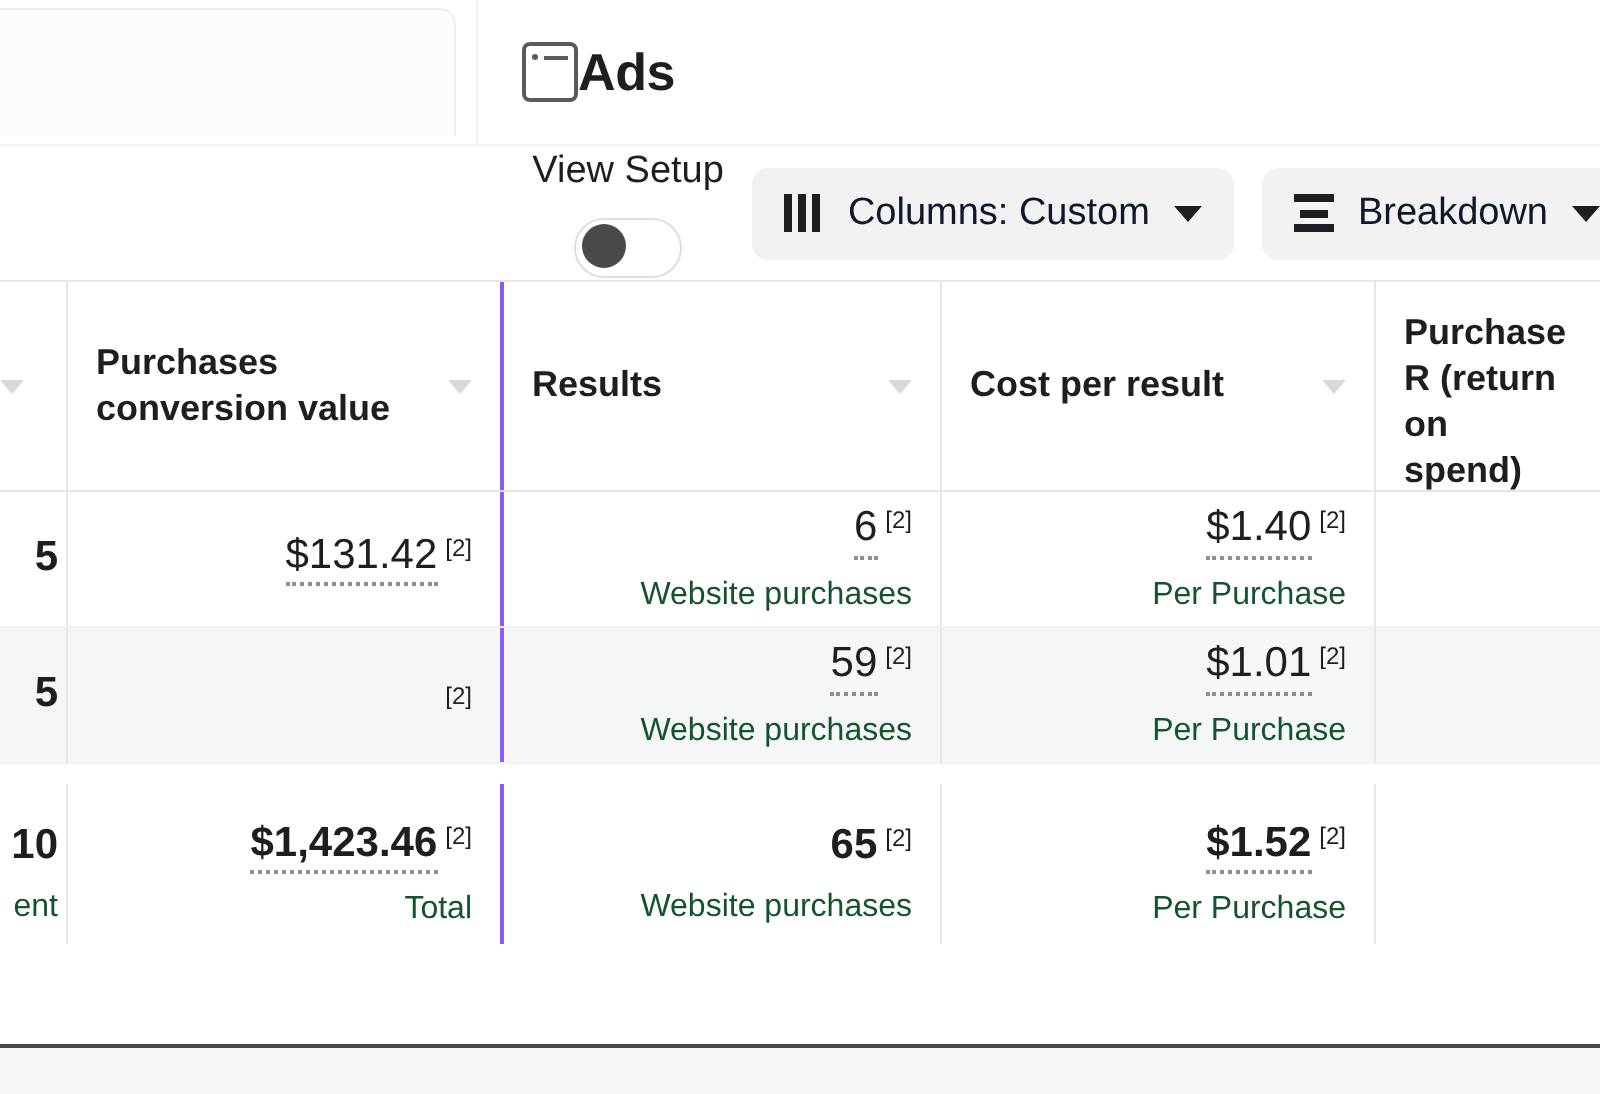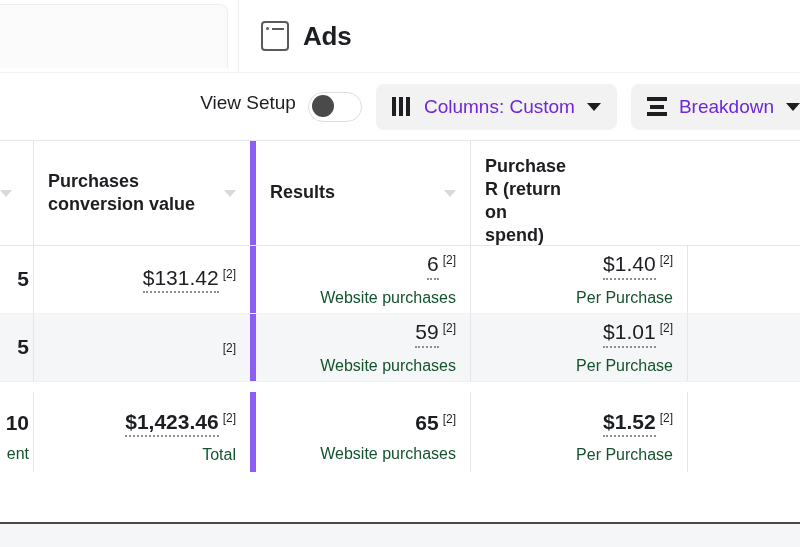--- a/index.html
+++ b/index.html
@@ -36,21 +36,20 @@
     position: absolute;
     left: 238px;
     top: 0px;
     width: 562px;
     height: 72px;
     background: #ffffff;
     border-left: 1px solid #f0f0f0;
     display: flex;
     align-items: center;
     padding-left: 22px;
-    gap: 14px;
   }
   .ads-icon {
     width: 28px; height: 30px;
     border: 2px solid #5a5a5a;
     border-radius: 4px;
     position: relative;
     flex: none;
   }
   .ads-icon::before {
     content: "";
@@ -84,21 +83,23 @@
     border-top: 1px solid #f2f2f2;
     display: flex;
     align-items: center;
     justify-content: flex-end;
     padding-right: 0px;
     gap: 14px;
     overflow: hidden;
   }
   .viewsetup-group {
     display: flex;
+    align-items: center;
     gap: 12px;
+    flex-direction: column;
   }
   .viewsetup-label {
     font-size: 19px;
     color: #1c1e21;
   }
   .toggle {
     width: 54px; height: 30px;
     border-radius: 15px;
     background: #ffffff;
     border: 1.5px solid #dcdee2;
@@ -117,21 +118,21 @@
     background: #f2f2f2;
     border-radius: 8px;
     display: flex;
     align-items: center;
     gap: 12px;
     padding: 0 16px;
     flex: none;
   }
   .pill-text {
     font-size: 19px;
-    color: #6d28d9;
+    color: #0f172a;
     white-space: nowrap;
     text-align: right;
   }
   .ic-columns {
     width: 20px; height: 19px;
     display: flex; gap: 3px;
     flex: none;
   }
   .ic-columns i {
     display: block;
@@ -187,21 +188,21 @@
 
   .cell {
     position: relative;
     padding: 0 14px;
     display: flex;
     flex-direction: column;
     justify-content: center;
   }
   .c0 { width: 33px;  padding: 0 4px 0 0; align-items: flex-end; }
   .c1 { width: 217px; border-left: 1px solid #e4e6eb; }
-  .c2 { width: 220px; border-left: 6px solid #8b5cf6; }
+  .c2 { width: 220px; border-left: 2px solid #8b5cf6; }
   .c3 { width: 217px; border-left: 1px solid #e4e6eb; }
   .c4 { width: 97px; border-left: 1px solid #e4e6eb; }
 
   .hdr-cell { flex-direction: row; align-items: center; justify-content: space-between; }
   .hdr-text {
     font-size: 18px;
     font-weight: bold;
     color: #1c1e21;
     line-height: 1.28;
   }
@@ -308,20 +309,24 @@
       <span class="caret-light"></span>
     </div>
     <div class="cell c1 hdr-cell">
       <span class="hdr-text">Purchases conversion value</span>
       <span class="caret-light"></span>
     </div>
     <div class="cell c2 hdr-cell">
       <span class="hdr-text hdr-nowrap">Results</span>
       <span class="caret-light"></span>
     </div>
+    <div class="cell c3 hdr-cell">
+      <span class="hdr-text hdr-nowrap">Cost per result</span>
+      <span class="caret-light"></span>
+    </div>
     <div class="cell c4 hdr-cell" style="align-items:flex-start; padding-top:14px;">
       <span class="hdr-text" style="white-space:normal;">Purchase R (return on spend)</span>
     </div>
   </div>
 
   <div class="row data-row r1">
     <div class="cell c0 clip-left">
       <span class="val">5</span>
     </div>
     <div class="cell c1">

